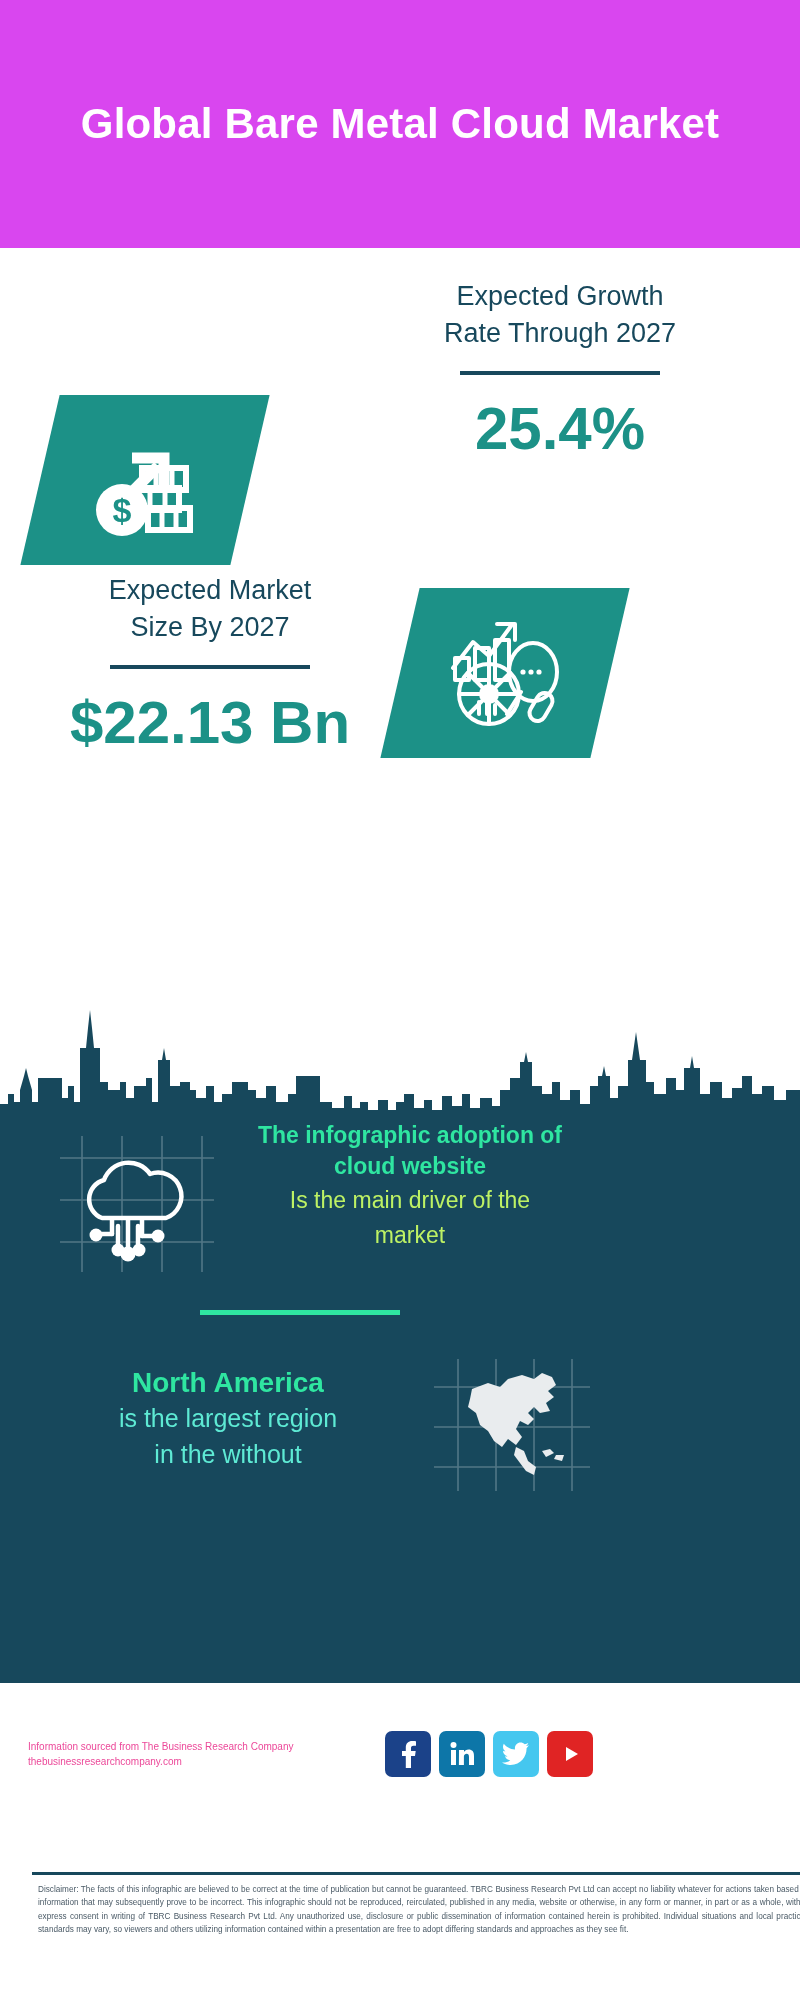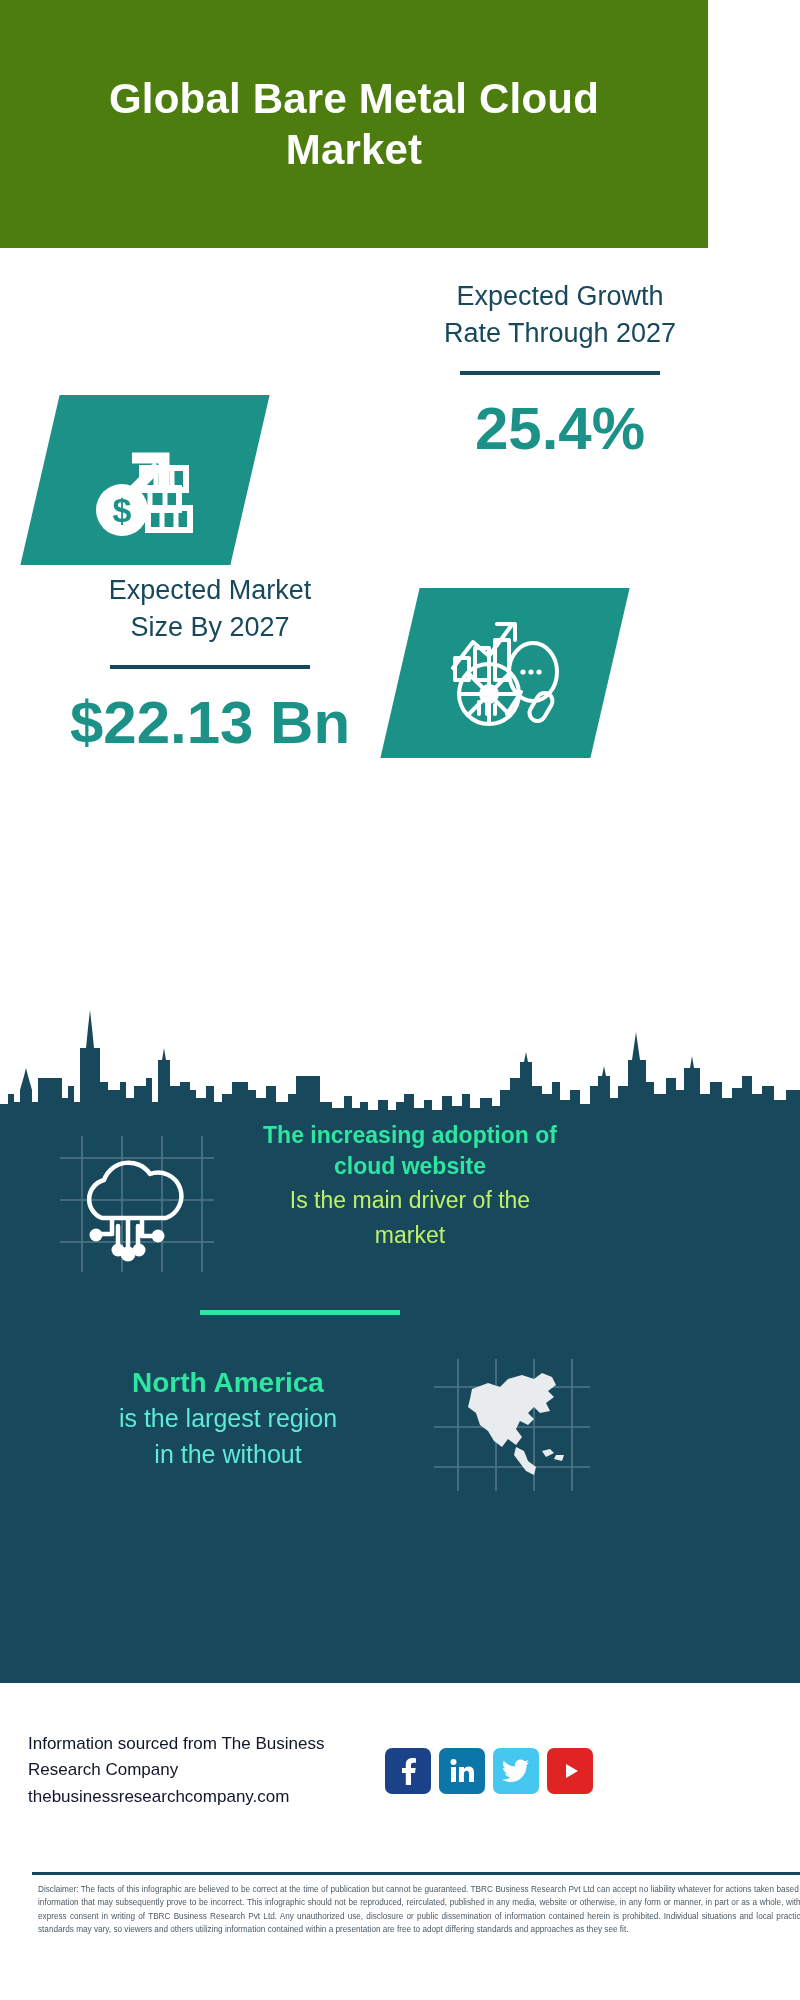--- a/index.html
+++ b/index.html
@@ -8,22 +8,22 @@
     font-family:"Liberation Sans", sans-serif;
     background:#ffffff;
     width:800px; height:2000px;
     position:relative;
     overflow:hidden;
   }
   .page { position:relative; width:800px; height:2000px; background:#fff; }
 
   
   .header {
-    position:absolute; left:0; top:0; width:708px; height:248px;
-    background:#4d7c0f;
+    position:absolute; left:0; top:0; width:800px; height:248px;
+    background:#d946ef;
     display:flex; align-items:center; justify-content:center;
   }
   .header-title {
     color:#ffffff;
     font-size:42px;
     font-weight:bold;
     text-align:center;
     line-height:1.22;
     letter-spacing:0.2px;
     padding:0 70px;
@@ -115,21 +115,21 @@
     background:#ffffff;
     border-top:3px solid #17485c;
   }
   .footer-inner {
     position:absolute; left:0; top:48px; width:800px;
     display:flex; align-items:center; justify-content:flex-start;
     padding-left:28px;
   }
   .footer-text { width:345px; }
   .footer-text div {
-    color:#0f172a; font-size:17px; line-height:1.55;
+    color:#ec4899; font-size:10px; line-height:1.55;
   }
   .socials { display:flex; gap:8px; margin-left:12px; }
   .social {
     width:46px; height:46px; border-radius:7px;
     display:flex; align-items:center; justify-content:center;
   }
   .s-fb { background:#1b4289; }
   .s-li { background:#0d76a8; }
   .s-tw { background:#45c7ef; }
   .s-yt { background:#e02424; }
@@ -263,21 +263,21 @@
             <circle cx="44" cy="105" r="6.5"></circle>
             <circle cx="106" cy="106" r="6.5"></circle>
             <circle cx="66" cy="120" r="6.5"></circle>
             <circle cx="76" cy="124" r="7.5"></circle>
             <circle cx="87" cy="120" r="6.5"></circle>
           </g>
         </svg>
       </div>
 
       <div class="driver-text">
-        <div class="accent-line">The increasing adoption of</div>
+        <div class="accent-line">The infographic adoption of</div>
         <div class="accent-line">cloud website</div>
         <div class="white-line">Is the main driver of the</div>
         <div class="white-line">market</div>
       </div>
 
       <div class="rule-green"></div>
 
       <div class="region-text">
         <div class="region-accent">North America</div>
         <div class="region-white">is the largest region</div>

